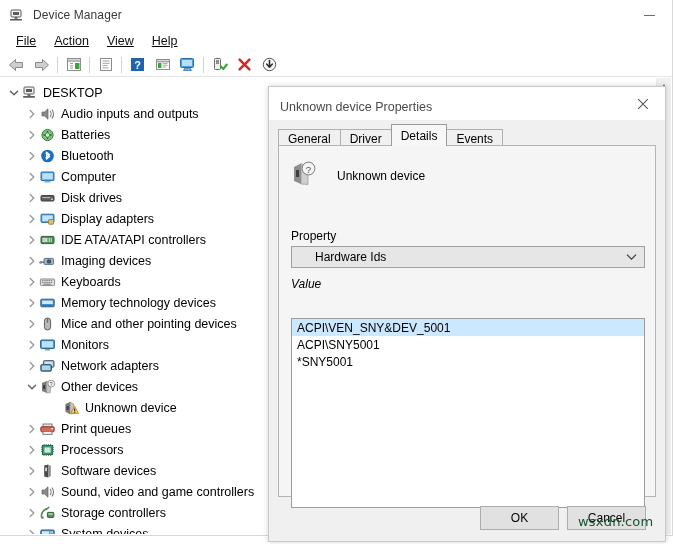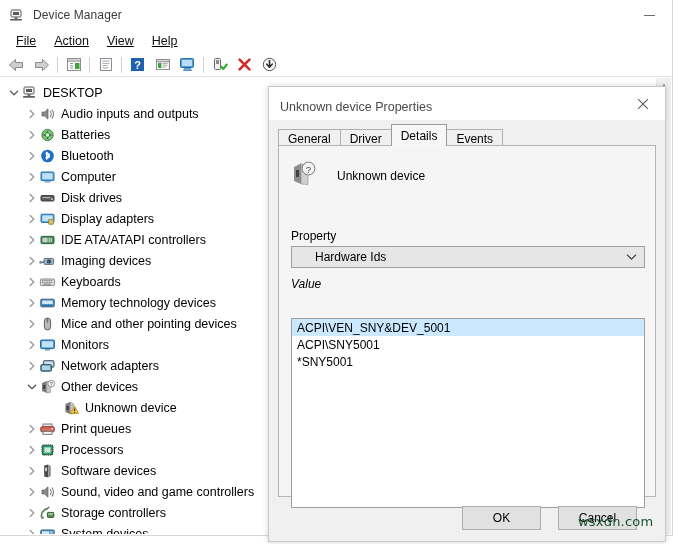--- a/index.html
+++ b/index.html
@@ -272,23 +272,23 @@
     display: flex; align-items: center;
     padding-left: 5px;
     font-size: 12px;
     color: #000;
     white-space: nowrap;
   }
   .lrow.sel { background: #cce8ff; }
 
   .dlg-buttons {
     position: absolute;
-    right: 28px; bottom: 11px;
-    display: flex;
-    gap: 17px;
+    right: 19px; bottom: 11px;
+    display: flex;
+    gap: 8px;
     align-items: flex-end;
   }
   .dbtn {
     width: 79px; height: 24px;
     background: #e1e1e1;
     border: 1px solid #adadad;
     font-size: 12px;
     color: #000;
     display: flex; align-items: center; justify-content: center;
     cursor: default;

